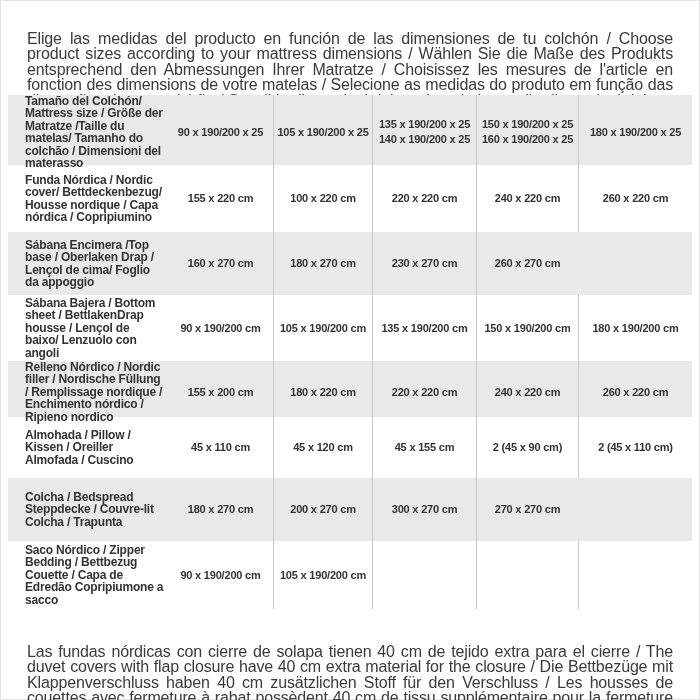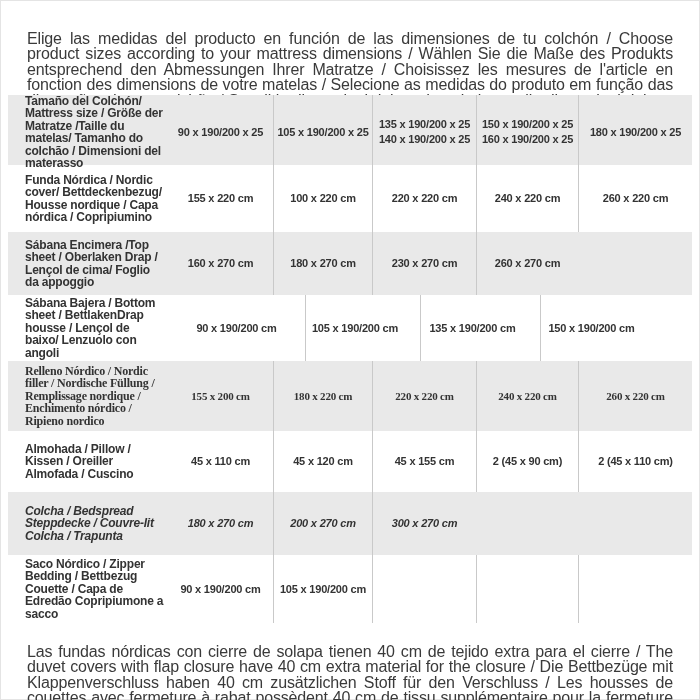--- a/index.html
+++ b/index.html
@@ -35,24 +35,24 @@
     width: 684px;
   }
   .trow {
     display: grid;
     grid-template-columns: 160px 105px 99px 104px 102px 1fr;
   }
   .trow.shaded { background: #e9e9e9; }
   .r1 { height: 70px; }
   .r2 { height: 67px; }
   .r3 { height: 63px; }
-  .r4 { height: 66px; gap: 16px; }
-  .r5 { height: 70px; font-family: Liberation Serif, serif; }
+  .r4 { height: 66px; }
+  .r5 { height: 56px; }
   .r6 { height: 61px; }
-  .r7 { height: 63px; font-style: italic; }
+  .r7 { height: 63px; }
   .r8 { height: 68px; }
   .lbl {
     display: flex; align-items: center;
     padding-left: 17px; padding-right: 4px;
     box-sizing: border-box;
     font-weight: 700;
     font-size: 12px;
     line-height: 12.4px;
     letter-spacing: -0.2px;
     color: #333;
@@ -94,33 +94,34 @@
   <div class="trow r2">
     <div class="lbl">Funda Nórdica /  Nordic cover/ Bettdeckenbezug/ Housse nordique  / Capa nórdica / Copripiumino</div>
     <div class="cell">155 x 220 cm</div>
     <div class="cell divided">100 x 220 cm</div>
     <div class="cell divided">220 x 220 cm</div>
     <div class="cell divided">240 x 220 cm</div>
     <div class="cell divided">260 x 220 cm</div>
   </div>
 
   <div class="trow r3 shaded">
-    <div class="lbl">Sábana Encimera /Top sheet / Oberlaken Drap / Lençol de cima/ Foglio da appoggio</div>
+    <div class="lbl">Sábana Encimera /Top base / Oberlaken Drap / Lençol de cima/ Foglio da appoggio</div>
     <div class="cell">160 x 270 cm</div>
     <div class="cell divided">180 x 270 cm</div>
     <div class="cell divided">230 x 270 cm</div>
     <div class="cell divided">260 x 270 cm</div>
   </div>
 
   <div class="trow r4">
     <div class="lbl">Sábana Bajera / Bottom sheet / BettlakenDrap housse / Lençol de baixo/ Lenzuolo con angoli</div>
     <div class="cell">90 x 190/200 cm</div>
     <div class="cell divided">105 x 190/200 cm</div>
     <div class="cell divided">135 x 190/200 cm</div>
     <div class="cell divided">150 x 190/200 cm</div>
+    <div class="cell divided">180 x 190/200 cm</div>
   </div>
 
   <div class="trow r5 shaded">
     <div class="lbl">Relleno Nórdico / Nordic filler / Nordische Füllung / Remplissage nordique / Enchimento nórdico / Ripieno nordico</div>
     <div class="cell">155 x 200 cm</div>
     <div class="cell divided">180 x 220 cm</div>
     <div class="cell divided">220 x 220 cm</div>
     <div class="cell divided">240 x 220 cm</div>
     <div class="cell divided">260 x 220 cm</div>
   </div>
@@ -132,20 +133,21 @@
     <div class="cell divided">45 x 155 cm</div>
     <div class="cell divided">2 (45 x 90 cm)</div>
     <div class="cell divided">2 (45 x 110 cm)</div>
   </div>
 
   <div class="trow r7 shaded">
     <div class="lbl">Colcha / Bedspread Steppdecke / Couvre-lit Colcha / Trapunta</div>
     <div class="cell">180 x 270 cm</div>
     <div class="cell divided">200 x 270 cm</div>
     <div class="cell divided">300 x 270 cm</div>
+    <div class="cell divided">270 x 270 cm</div>
   </div>
 
   <div class="trow r8">
     <div class="lbl">Saco Nórdico / Zipper Bedding / Bettbezug Couette  / Capa de Edredão Copripiumone a sacco</div>
     <div class="cell">90 x 190/200 cm</div>
     <div class="cell divided">105 x 190/200 cm</div>
     <div class="cell divided"></div>
     <div class="cell divided"></div>
     <div class="cell divided"></div>
   </div>

